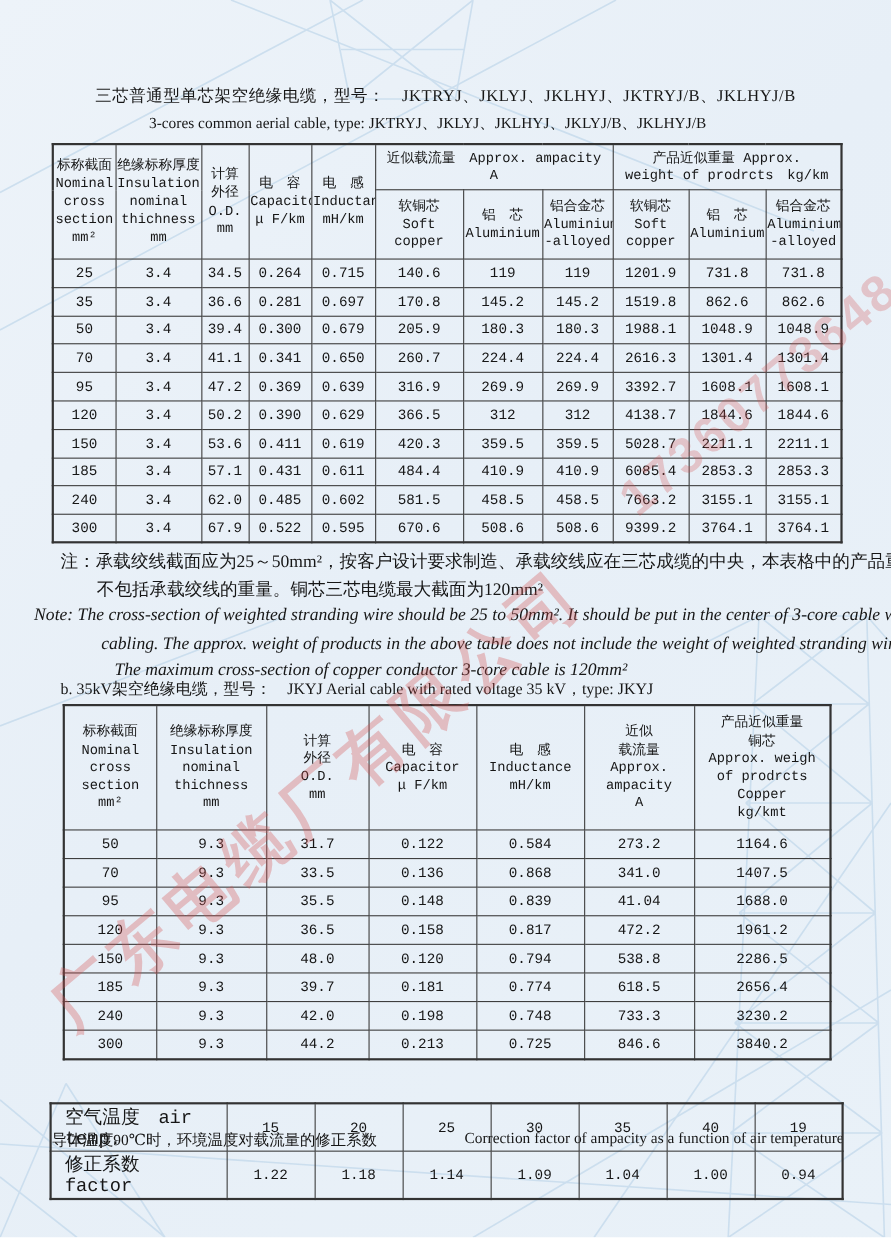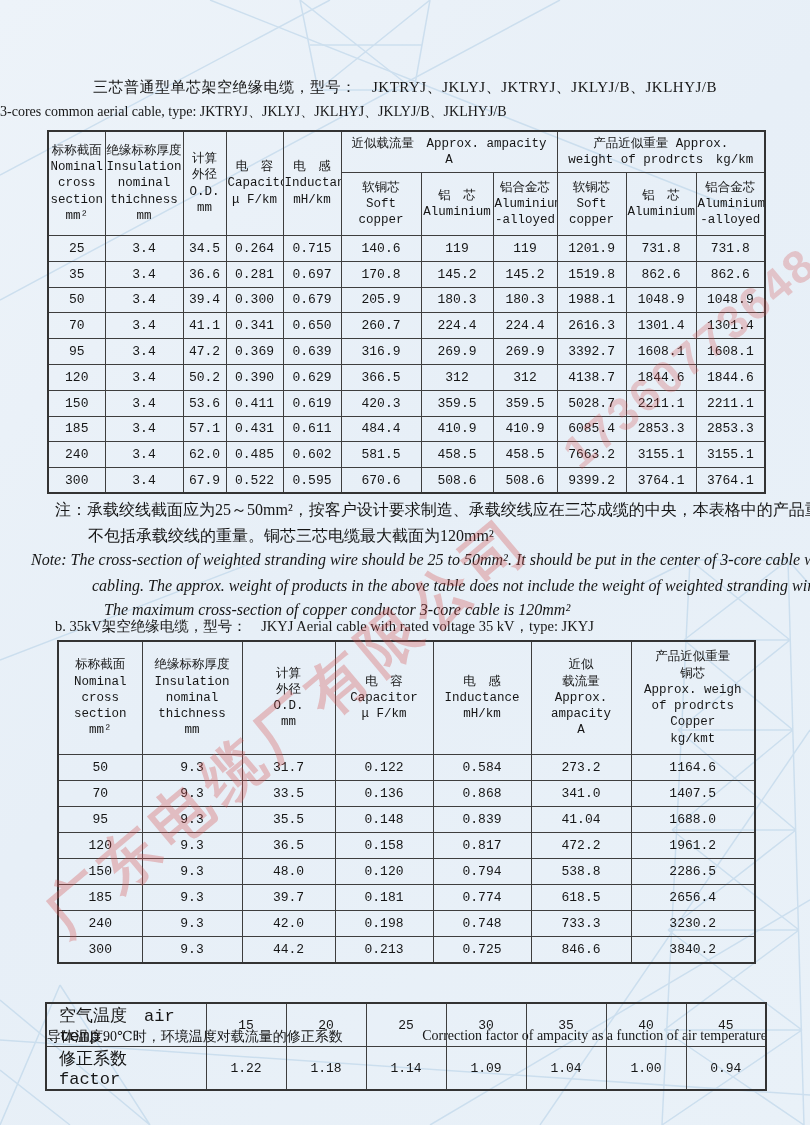--- a/index.html
+++ b/index.html
@@ -5,21 +5,21 @@
   html,body{margin:0;padding:0;}
   .page{
     position:relative; width:810px; height:1125px; overflow:hidden;
     background:linear-gradient(135deg,#edf3f9 0%, #e7eff7 45%, #e9f1f8 100%);
     font-family:"Liberation Serif","DejaVu Serif",serif;
     color:#161616;
   }
   .bg-art{position:absolute;left:0;top:0;z-index:0;}
   .layer{position:absolute;z-index:1;}
   .title1{top:78px;left:0;width:810px;text-align:center;font-size:15px;letter-spacing:.5px;}
-  .title2{top:103px;left:0;width:642px;text-align:left;font-size:14px;}
+  .title2{top:103px;left:0;width:642px;text-align:right;font-size:14px;}
   table.t{border-collapse:collapse;table-layout:fixed;background:transparent;font-family:Liberation Mono, monospace;}
   table.t th,table.t td{
     border:1px solid #3e3e3e;text-align:center;vertical-align:middle;
     font-weight:normal;padding:0 1px;overflow:hidden;
   }
   table.t{border:2px solid #333;}
   th.ml{white-space:pre-line;line-height:1.3;font-size:12.5px;}
   .t1{left:47px;top:130px;width:717px;}
   .t1 tr.h1 th{height:40px;}
   .t1 tr.h2 th{height:62px;}
@@ -69,21 +69,21 @@
              M678,730 L796,830 M793,730 L672,830
              M672,830 L799,930 M796,830 L668,930
              M668,930 L802,1030 M799,930 L664,1030
              M664,1030 L804,1125 M802,1030 L662,1125"></path>
     <path d="M640,585 L690,560 M810,585 L788,560"></path>
     <path d="M300,0 L318,90 M430,0 L414,90 M318,90 L414,90
              M300,0 L414,90 M430,0 L318,90 M310,45 L422,45"></path>
     <path d="M0,1000 L150,1125 M0,1070 L70,1125 M60,985 L0,1125 M150,1125 L60,985"></path>
   </svg>
 
-  <div class="layer title1">三芯普通型单芯架空绝缘电缆，型号：　JKTRYJ、JKLYJ、JKTRYJ、JKLYJ/B、JKLHYJ/B</div>
+  <div class="layer title1">三芯普通型单芯架空绝缘电缆，型号：　JKTRYJ、JKLYJ、JKLHYJ、JKTRYJ/B、JKLHYJ/B</div>
   <div class="layer title2">3-cores common aerial cable, type: JKTRYJ、JKLYJ、JKLHYJ、JKLYJ/B、JKLHYJ/B</div>
 
   <table class="t t1 layer">
     <colgroup>
       <col style="width:57px">
         <col style="width:78px">
         <col style="width:43px">
       <col style="width:57px">
         <col style="width:58px">
         <col style="width:80px">
@@ -420,21 +420,21 @@
     </colgroup>
     <tbody>
       <tr>
         <th class="lbl">空气温度　air temp.</th>
         <td>15</td>
         <td>20</td>
         <td>25</td>
         <td>30</td>
         <td>35</td>
         <td>40</td>
-        <td>45</td>
+        <td>19</td>
       </tr>
       <tr>
         <th class="lbl">修正系数　factor</th>
         <td>1.22</td>
         <td>1.18</td>
         <td>1.14</td>
         <td>1.09</td>
         <td>1.04</td>
         <td>1.00</td>
         <td>0.94</td>

